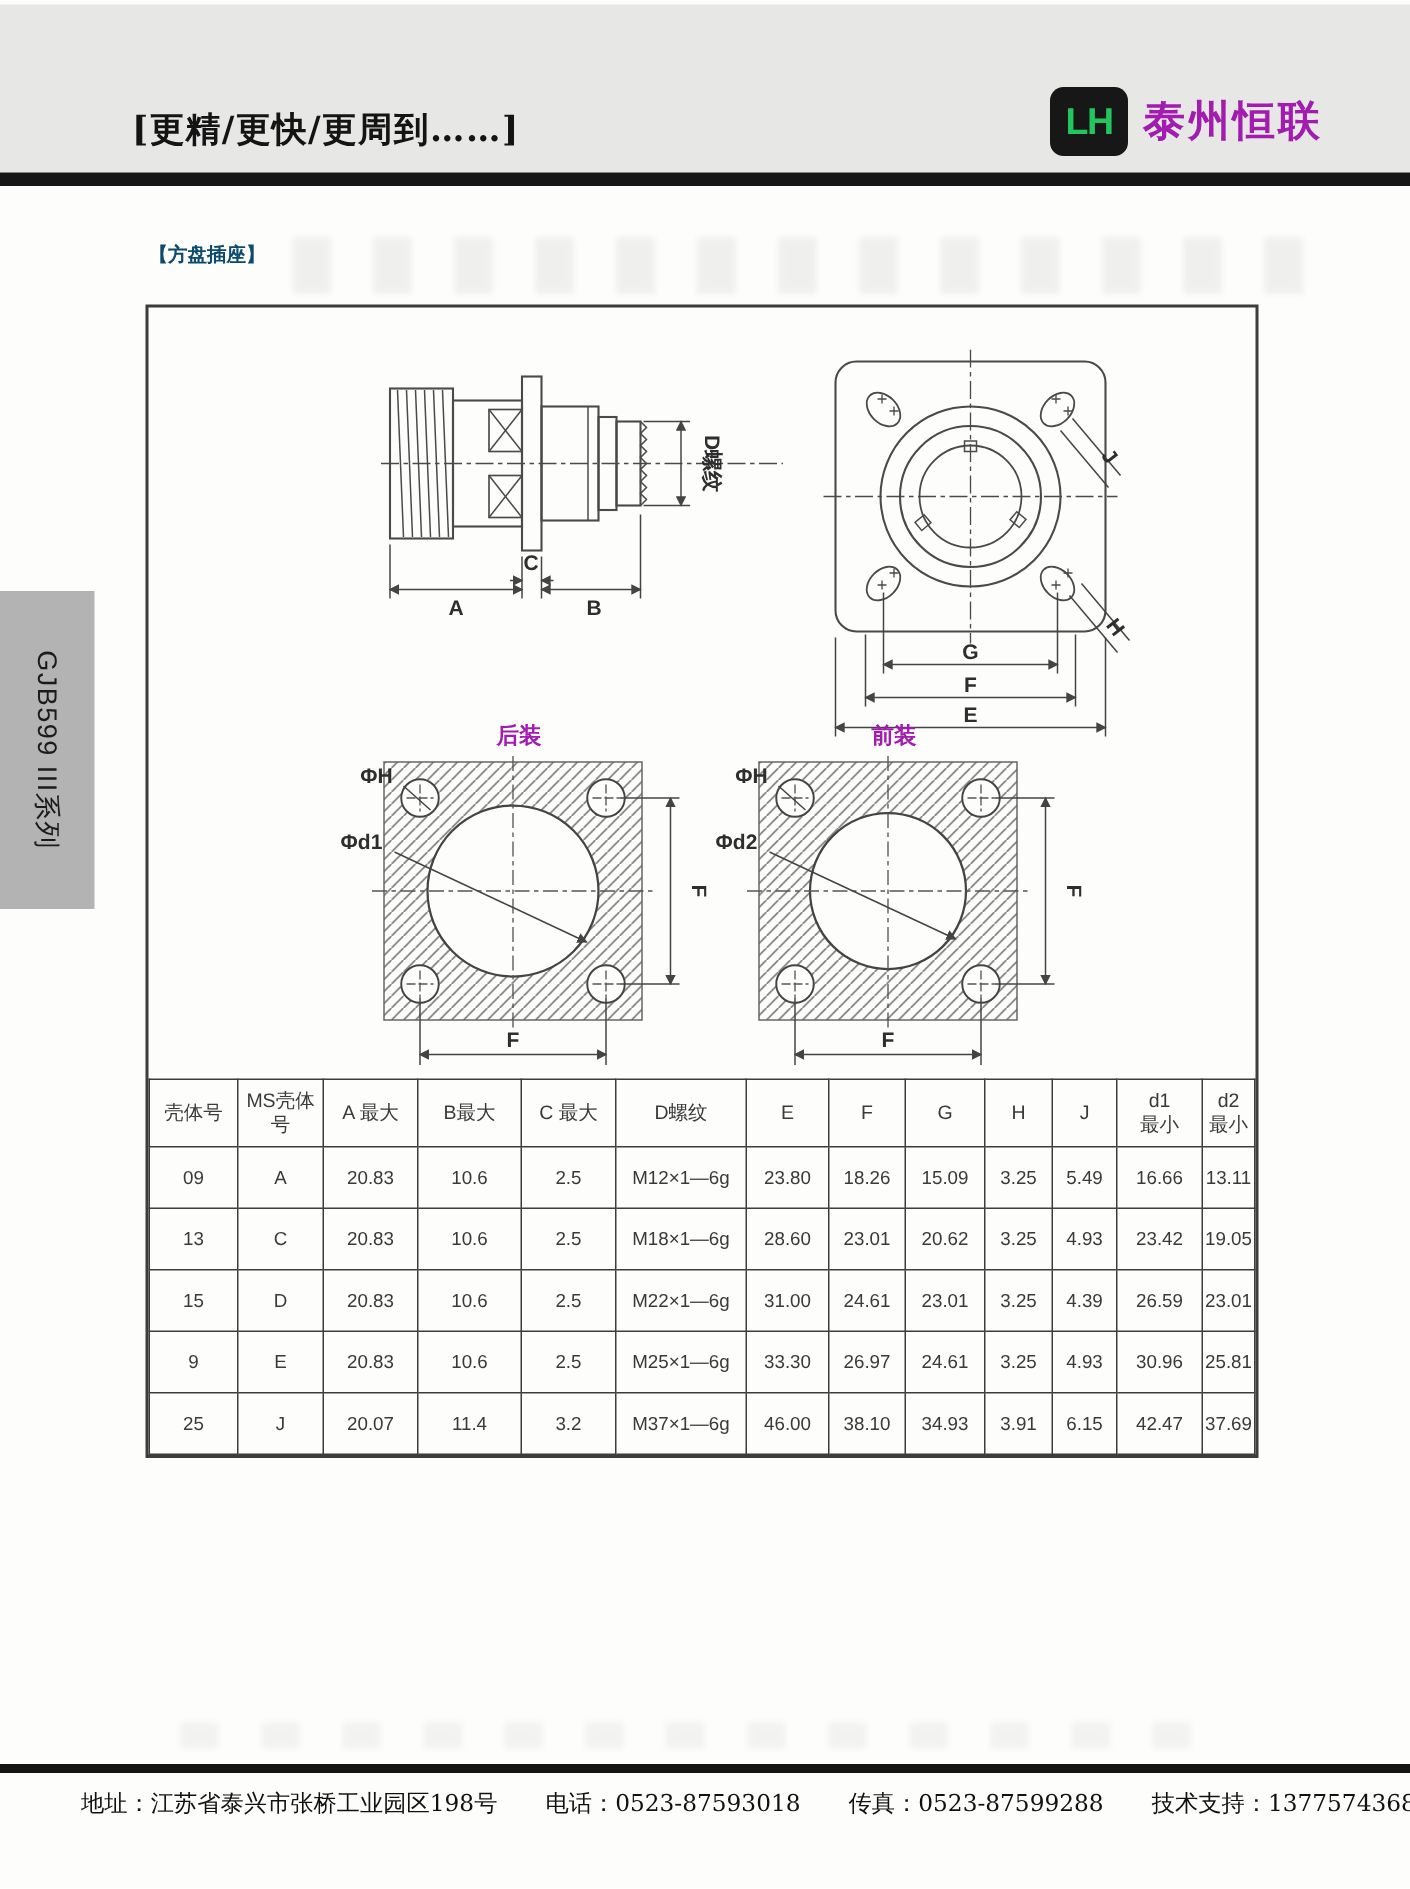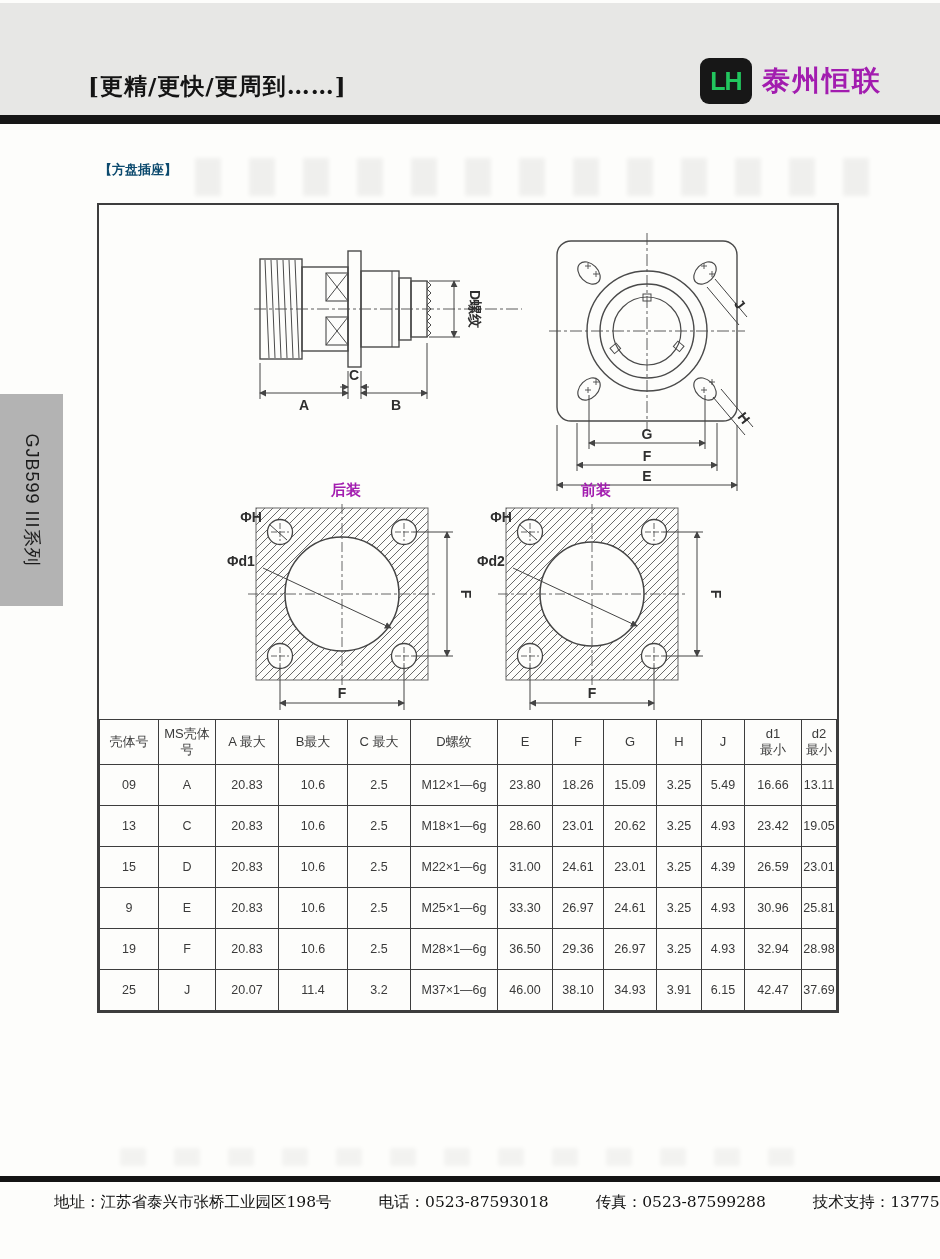--- a/index.html
+++ b/index.html
@@ -44,21 +44,21 @@
   table.spec{width:100%;border-collapse:collapse;table-layout:fixed;}
   table.spec th,table.spec td{border:1px solid #3d3d3d;text-align:center;vertical-align:middle;
         padding:0;color:#3a3a3a;}
   table.spec th{height:44px;font-weight:normal;font-size:13px;line-height:1.25;}
   table.spec td{height:40px;font-size:12.5px;}
   .c0{width:58px}.c1{width:56px}.c2{width:62px}.c3{width:68px}.c4{width:62px}.c5{width:86px}
   .c6{width:54px}.c7{width:50px}.c8{width:52px}.c9{width:44px}.c10{width:42px}.c11{width:56px}.c12{width:auto}
 
   
   .footer-rule{position:absolute;left:0;top:1176px;width:940px;height:6px;background:#141414;}
-  .footer{position:absolute;left:54px;top:1192px;width:860px;display:flex;gap:47px;
+  .footer{position:absolute;left:54px;top:1192px;width:860px;display:flex;gap:32px;
           font-family:"DejaVu Serif",serif;font-size:15.5px;color:#111;white-space:nowrap;}
 </style>
 </head>
 <body>
 
 <div class="page">
 
   <div class="header-band">
     <div class="slogan">[更精/更快/更周到……]</div>
     <div class="logo">
@@ -363,35 +363,20 @@
             <td class="c5">M25×1—6g</td>
             <td class="c6">33.30</td>
             <td class="c7">26.97</td>
             <td class="c8">24.61</td>
             <td class="c9">3.25</td>
             <td class="c10">4.93</td>
             <td class="c11">30.96</td>
             <td class="c12">25.81</td>
           </tr>
           <tr>
-            <td class="c0">19</td>
-            <td class="c1">F</td>
-            <td class="c2">20.83</td>
-            <td class="c3">10.6</td>
-            <td class="c4">2.5</td>
-            <td class="c5">M28×1—6g</td>
-            <td class="c6">36.50</td>
-            <td class="c7">29.36</td>
-            <td class="c8">26.97</td>
-            <td class="c9">3.25</td>
-            <td class="c10">4.93</td>
-            <td class="c11">32.94</td>
-            <td class="c12">28.98</td>
-          </tr>
-          <tr>
             <td class="c0">25</td>
             <td class="c1">J</td>
             <td class="c2">20.07</td>
             <td class="c3">11.4</td>
             <td class="c4">3.2</td>
             <td class="c5">M37×1—6g</td>
             <td class="c6">46.00</td>
             <td class="c7">38.10</td>
             <td class="c8">34.93</td>
             <td class="c9">3.91</td>

